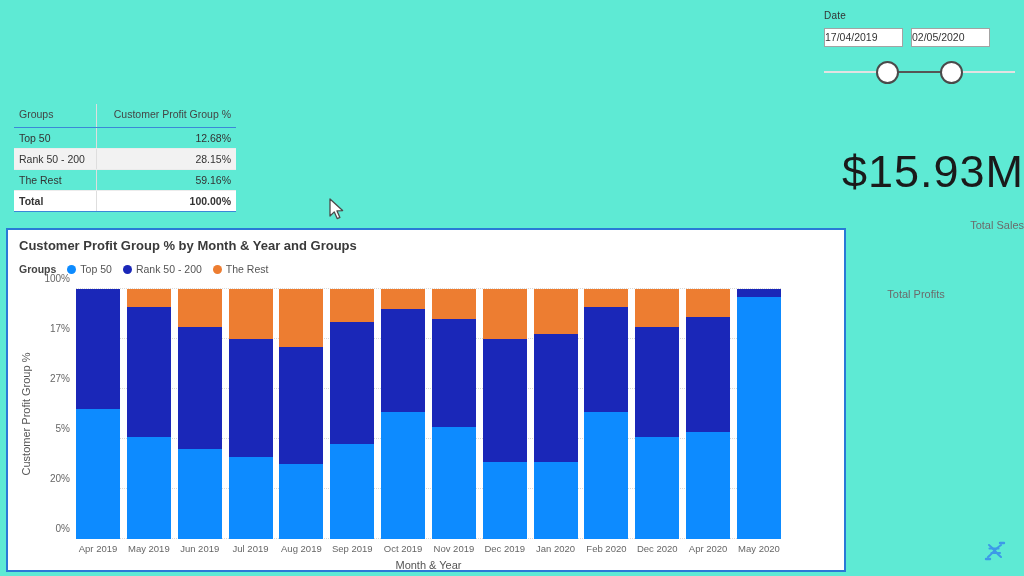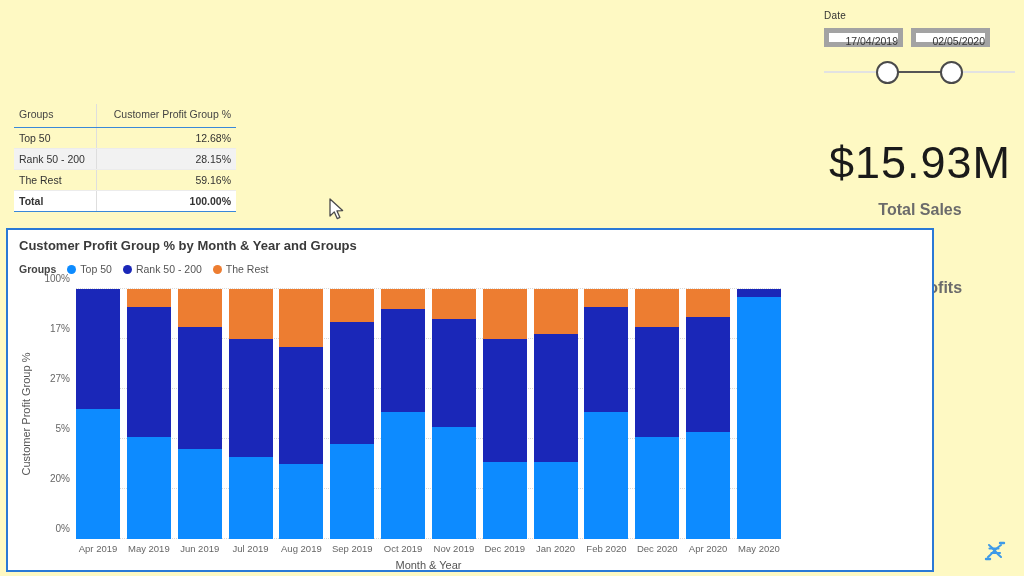--- a/index.html
+++ b/index.html
@@ -2,31 +2,31 @@
 <html><head>
 <meta charset="utf-8">
 <style>
   * { box-sizing: border-box; margin: 0; padding: 0; }
   html, body {
     width: 1024px; height: 576px;
     background: #ffffff;
     font-family: "Liberation Sans", sans-serif;
     overflow: hidden;
   }
-  #canvas { position: relative; width: 1024px; height: 576px; background: #fef9c3; }
+  #canvas { position: relative; width: 1024px; height: 576px; background: #5eead4; }
 
   
   #date-slicer { position: absolute; left: 824px; top: 10px; width: 200px; }
   #date-slicer .slicer-title {
     font-size: 10px; color: #333; margin-bottom: 7px; letter-spacing: .2px;
   }
   .slicer-inputs { display: flex; gap: 8px; }
   .slicer-input {
-    width: 79px; height: 19px; border: 5px solid #a3a3a3; background: #fff;
-    font-size: 10.5px; color: #333; text-align: right; line-height: 17px;
+    width: 79px; height: 19px; border: 1px solid #a3a3a3; background: #fff;
+    font-size: 10.5px; color: #333; text-align: left; line-height: 17px;
   }
   .slicer-track-wrap { position: relative; height: 30px; margin-top: 11px; width: 191px; }
   .slicer-rail {
     position: absolute; left: 0; top: 13px; width: 191px; height: 2px; background: #e2e2e2;
   }
   .slicer-range {
     position: absolute; left: 63px; top: 13px; width: 64px; height: 2px; background: #555;
   }
   .slicer-handle {
     position: absolute; top: 3px; width: 23px; height: 23px; border-radius: 50%;
@@ -56,27 +56,27 @@
     border-bottom: 1.4px solid #3a88d8; background: #fff;
   }
   #profit-table .colsep { border-left: 1px solid #dedede; }
 
   
   .kpi { position: absolute; width: 208px; text-align: center; }
   .kpi .kpi-value {
     font-size: 45px; color: #1a1a1a; letter-spacing: 1px; line-height: 1.05;
     font-weight: 400;
   }
-  .kpi .kpi-label { font-size: 16px; color: #6b6b6b; margin-top: 15px; font-weight: bold; }
-  #kpi-sales { left: 816px; top: 139px; }
+  .kpi .kpi-label { font-size: 11px; color: #6b6b6b; margin-top: 24px; }
+  #kpi-sales { left: 816px; top: 148px; text-align: right; }
   #kpi-profits { left: 812px; top: 264px; }
 
   
   #chart-visual {
-    position: absolute; left: 6px; top: 228px; width: 928px; height: 344px;
+    position: absolute; left: 6px; top: 228px; width: 840px; height: 344px;
     border: 2px solid #2a79d6; background: #fff;
   }
   #chart-title {
     position: absolute; left: 11px; top: 8px;
     font-size: 13px; font-weight: bold; color: #3a3a3a;
   }
   #chart-legend {
     position: absolute; left: 11px; top: 33px;
     display: flex; align-items: center; gap: 5px;
     font-size: 10.5px; color: #555;

